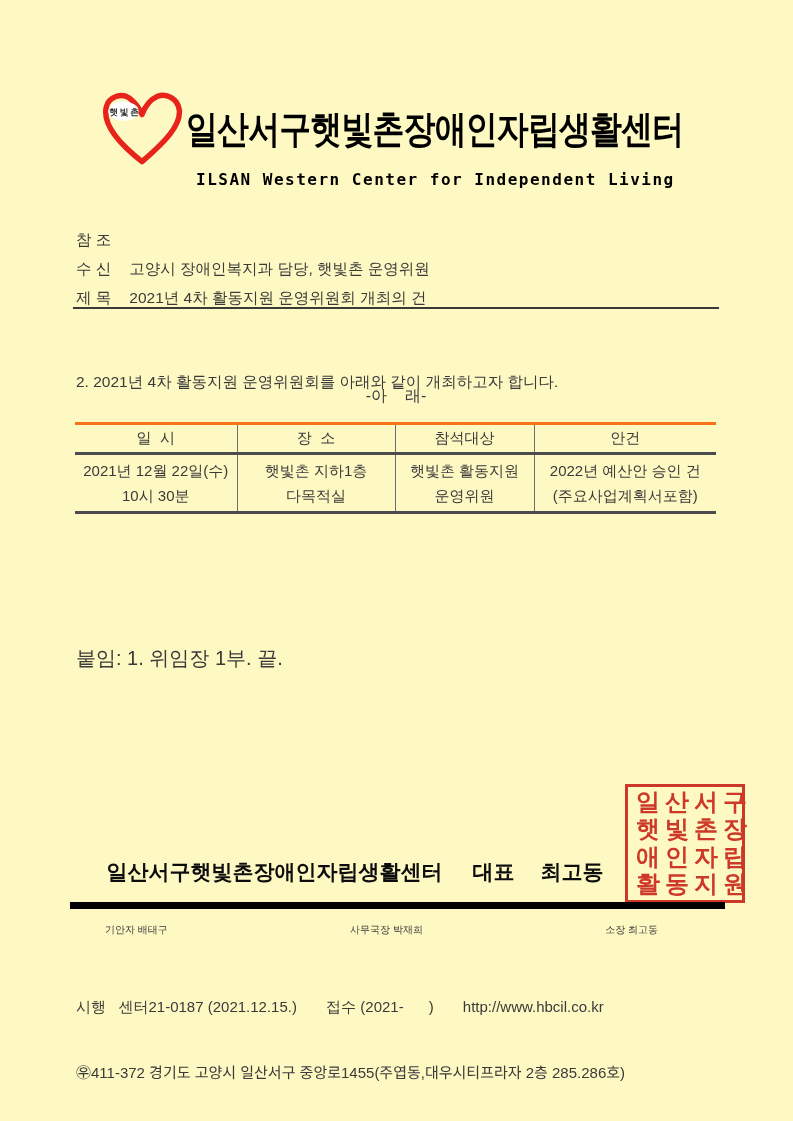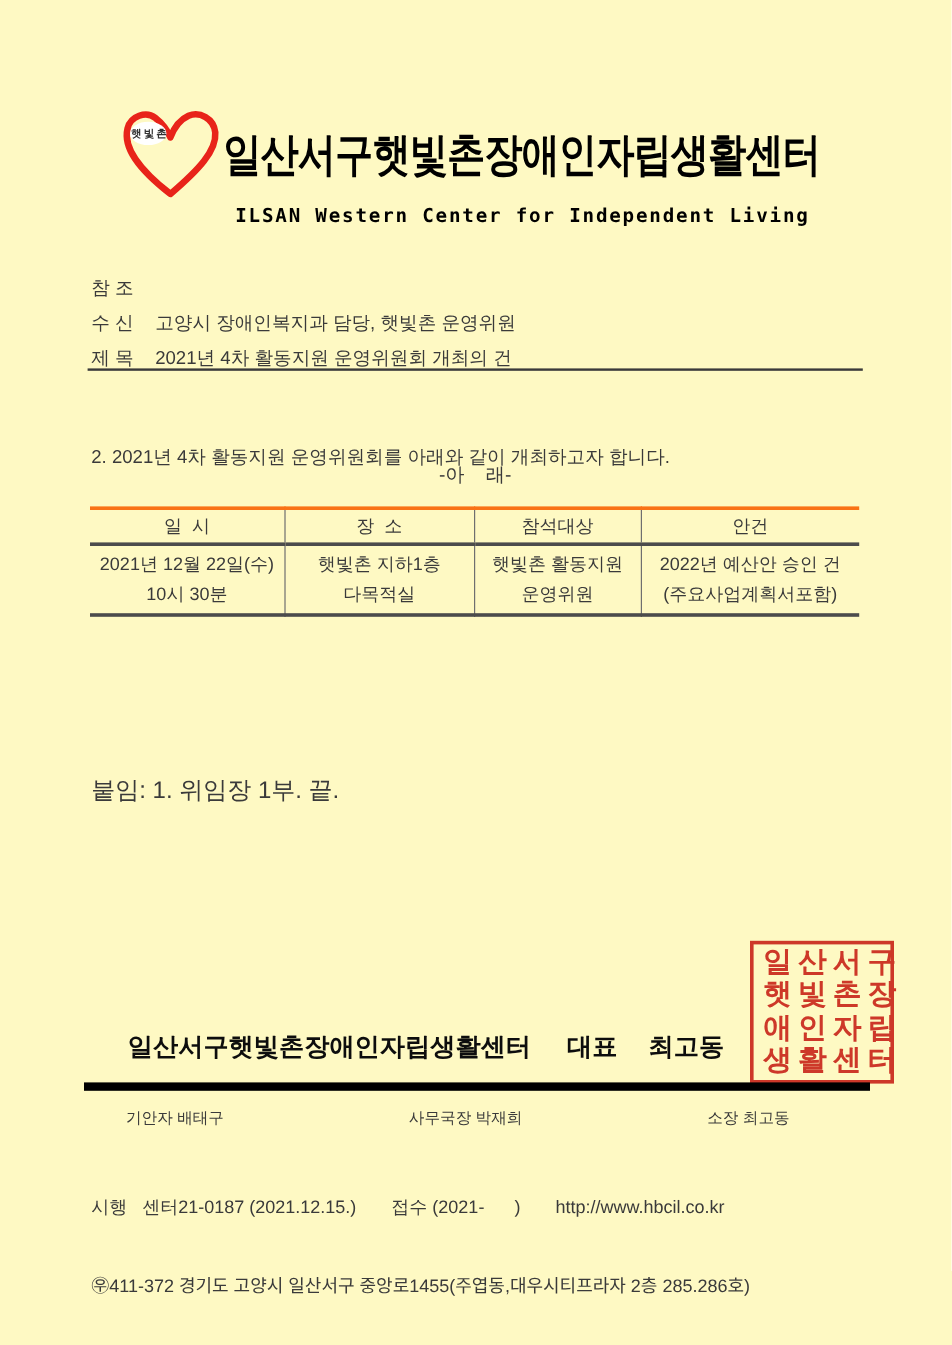--- a/index.html
+++ b/index.html
@@ -77,21 +77,21 @@
     display:flex; justify-content:center; align-items:center;
     font-size:21px; font-weight:bold; color:#0d0d0d; white-space:nowrap;
   }
   .sig-role { margin:0 26px 0 30px; }
 
   
   .bottom-rule { position:absolute; left:70px; top:902px; width:655px; height:7px; background:#000; }
   .officials {
     position:absolute; left:75px; top:923px; width:641px;
     display:flex; justify-content:space-between; padding:0 58px 0 30px;
-    font-size:13px;
+    font-size:10px;
   }
   .footer-lines { position:absolute; left:76px; top:952px; font-size:15px; line-height:22px; white-space:pre; }
 </style>
 </head>
 <body>
 
 <div class="doc">
 
   <div class="letterhead">
     <div class="heart-wrap">
@@ -150,21 +150,21 @@
       </tr>
     </tbody>
   </table>
 
   <div class="attachment">붙임: 1. 위임장 1부. 끝.</div>
 
   <div class="stamp">
     <div class="stamp-row">일산서구</div>
     <div class="stamp-row">햇빛촌장</div>
     <div class="stamp-row">애인자립</div>
-    <div class="stamp-row">생활센터</div>
+    <div class="stamp-row">활동지원</div>
   </div>
 
   <div class="signature">
     <span>일산서구햇빛촌장애인자립생활센터</span>
     <span class="sig-role">대표</span>
     <span>최고동</span>
   </div>
 
   <div class="bottom-rule"></div>
 

